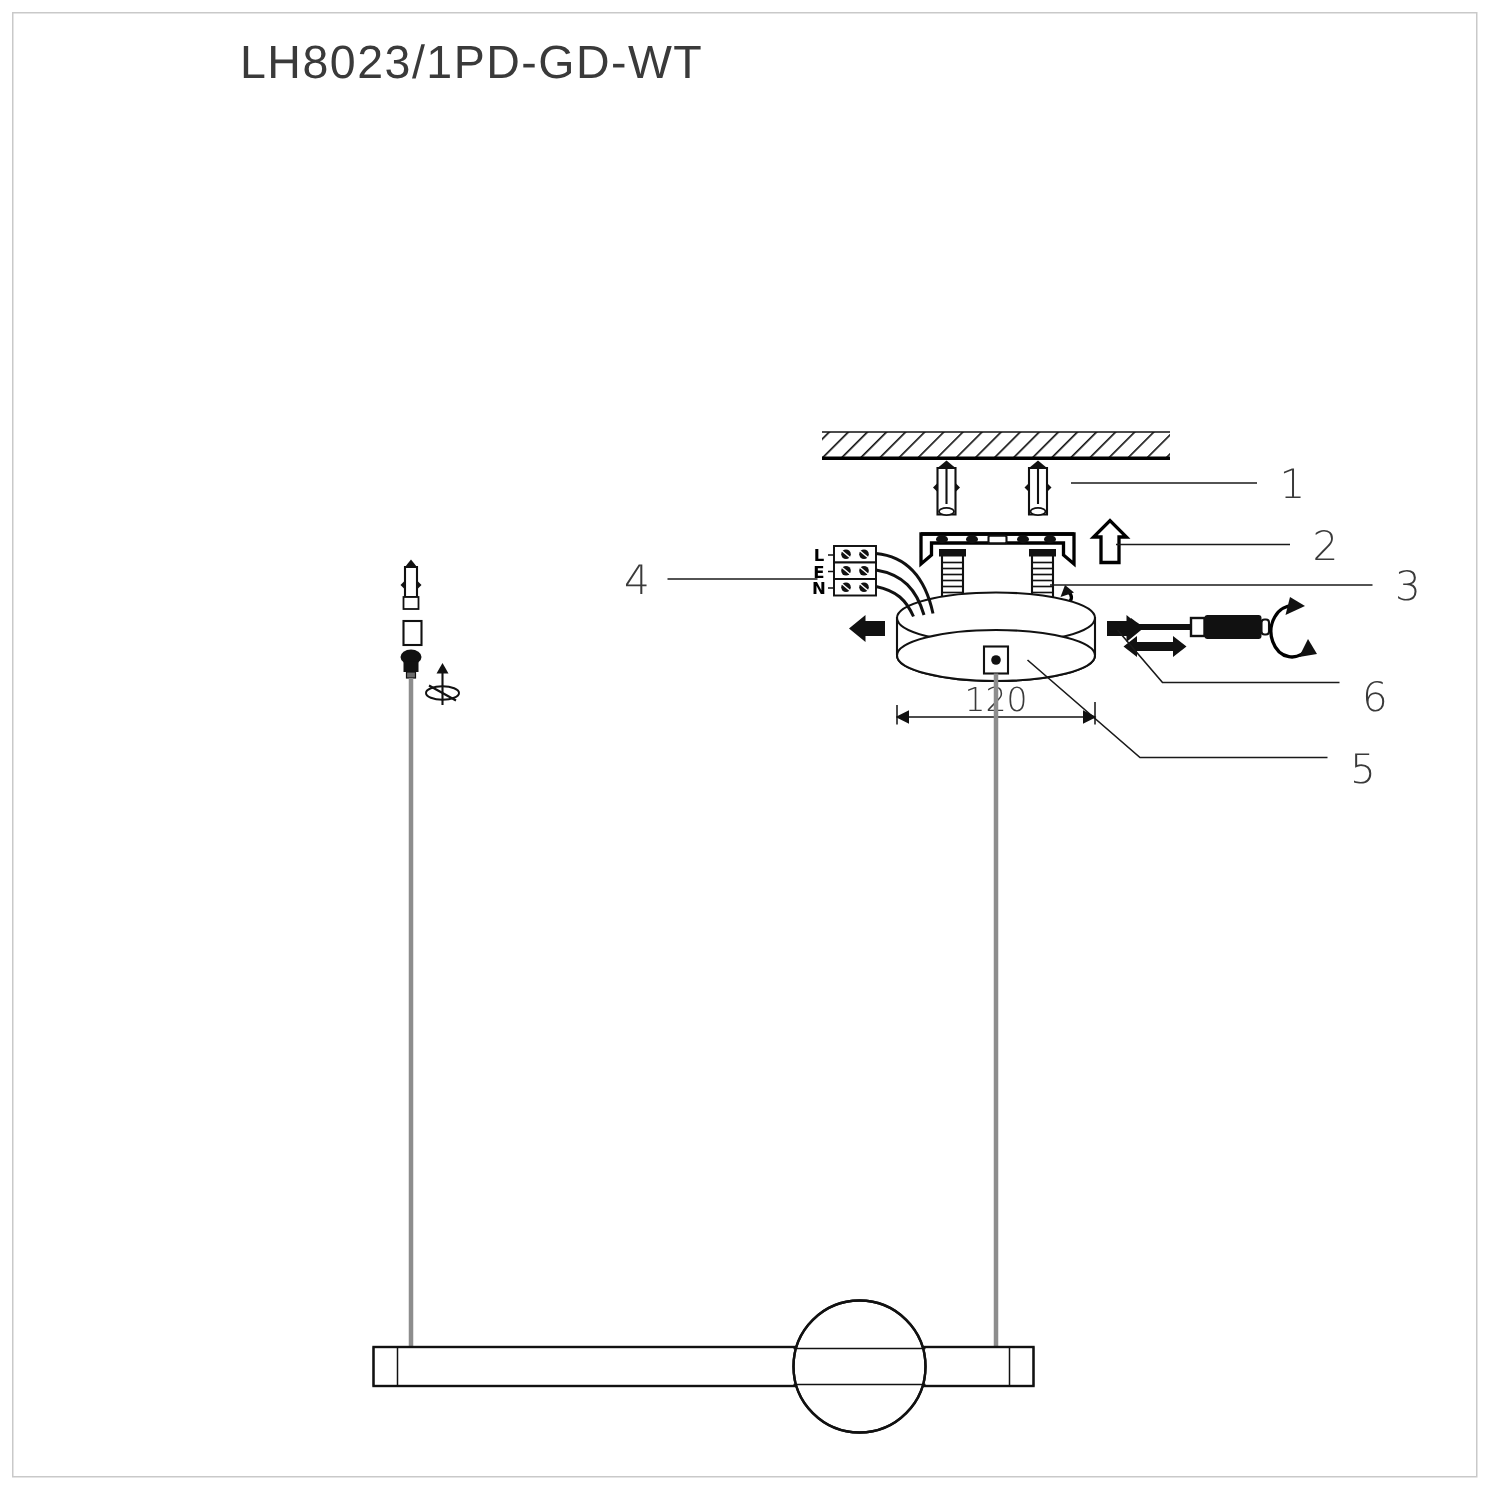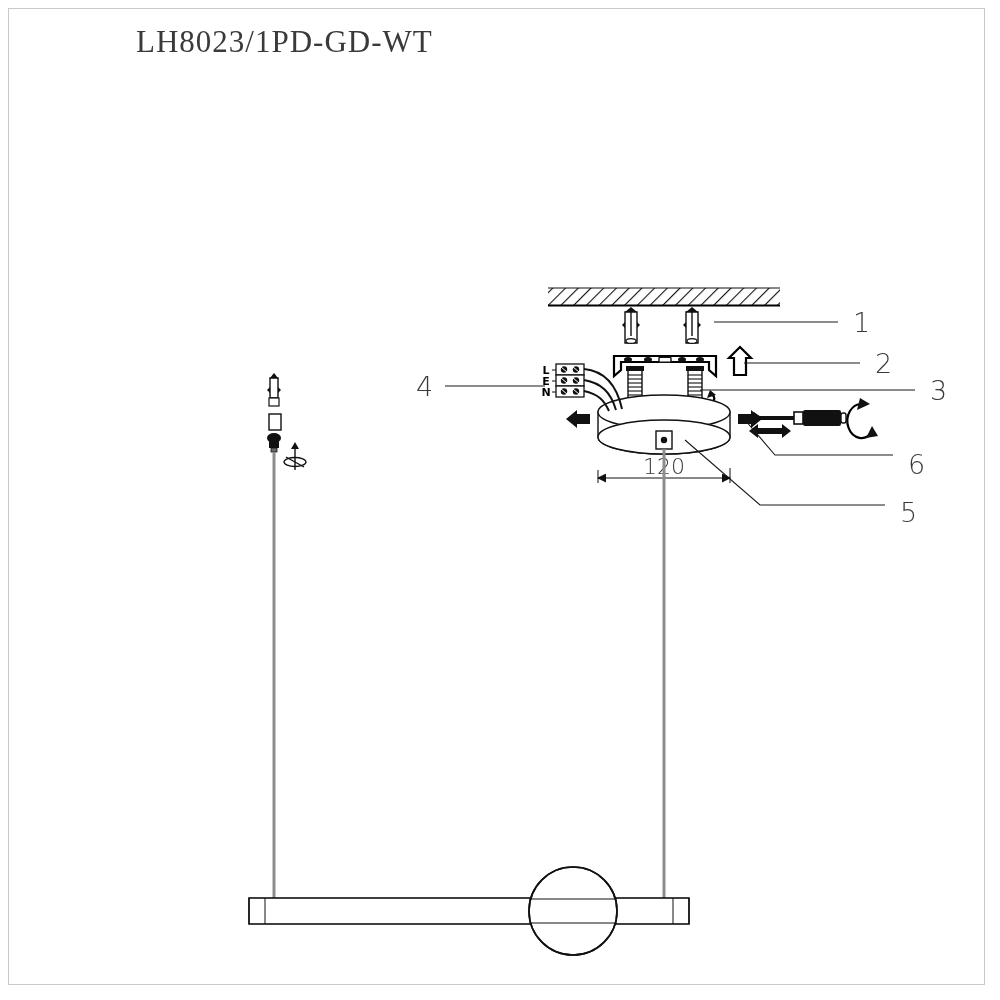--- a/index.html
+++ b/index.html
@@ -22,26 +22,26 @@
     left: 8px;
     top: 8px;
     width: 977px;
     height: 977px;
     border: 1px solid #c9c9c9;
     box-sizing: border-box;
     pointer-events: none;
   }
   #title {
     position: absolute;
-    left: 136px;
+    left: 160px;
     top: 24px;
     font-size: 31px;
     letter-spacing: 1px;
     color: #3a3a3a;
-    font-family: Liberation Serif, serif;
+    font-family: Liberation Sans, sans-serif;
     font-weight: 300;
     white-space: nowrap;
   }
   svg#drawing {
     position: absolute;
     left: 0;
     top: 0;
     width: 1000px;
     height: 1000px;
   }

